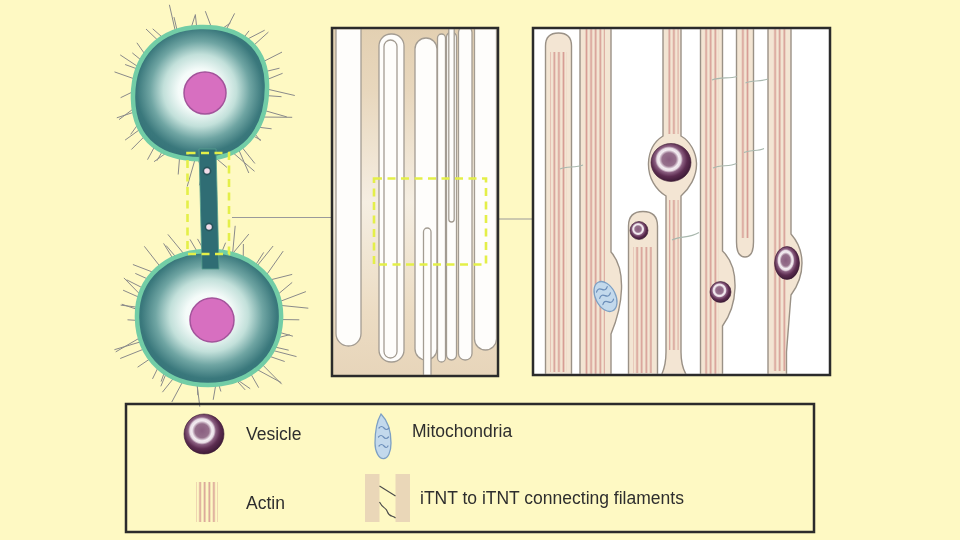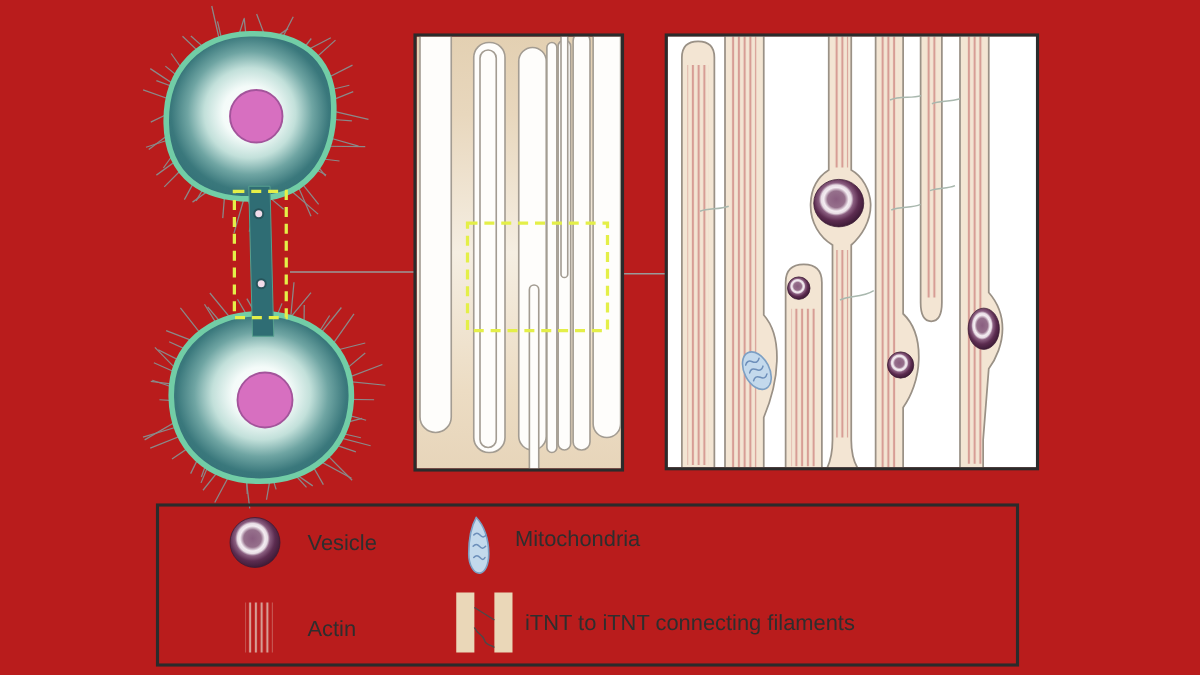--- a/index.html
+++ b/index.html
@@ -1,16 +1,16 @@
 <!DOCTYPE html>
 <html><head>
 <meta charset="utf-8">
 <style>
   html,body{margin:0;padding:0;background:#ffffff;width:960px;height:540px;overflow:hidden;}
-  #stage{position:relative;width:960px;height:540px;background:#b91c1c;}
+  #stage{position:relative;width:960px;height:540px;background:#fef9c3;}
   svg{position:absolute;left:0;top:0;}
   text{font-family:"Liberation Sans",sans-serif;font-size:17.5px;fill:#2e2e2e;}
   .mtube{fill:#fefdfb;stroke:#a39c92;stroke-width:1.3;}
   .itnt{fill:#f3e5d3;stroke:#9a9186;stroke-width:1.4;}
   .fil{fill:none;stroke:#a9b8ae;stroke-width:1.2;}
   .hairs line{stroke:#8a8a8a;stroke-width:1;}
   .ydash{fill:none;stroke-width:2.6;stroke-dasharray:8 5.5;}
   .conn{stroke-width:1.2;fill:none;}
   .pborder{fill:none;stroke-width:2.5;}
   .tubedot{fill:#f2dcea;stroke:#27545b;stroke-width:1.6;}

